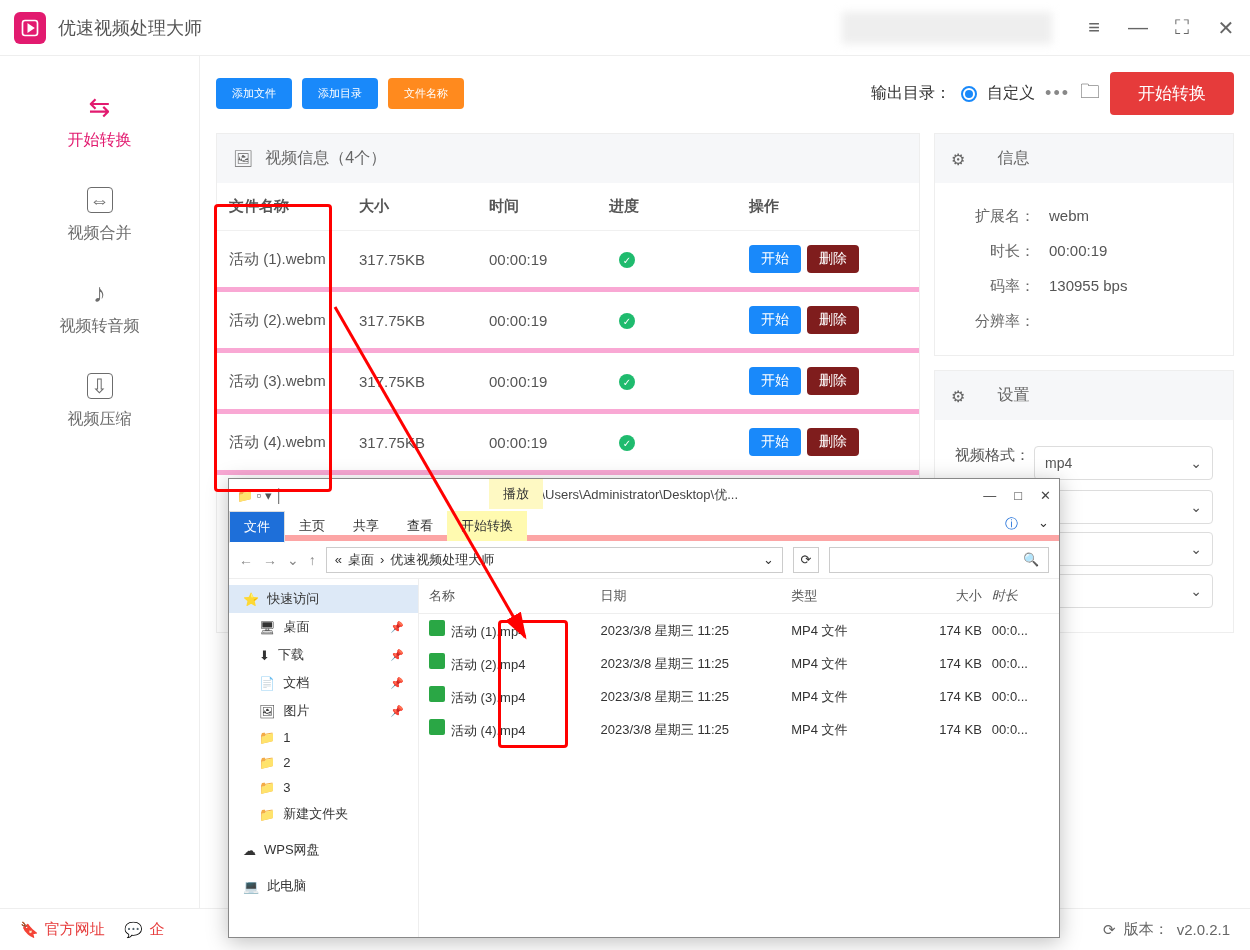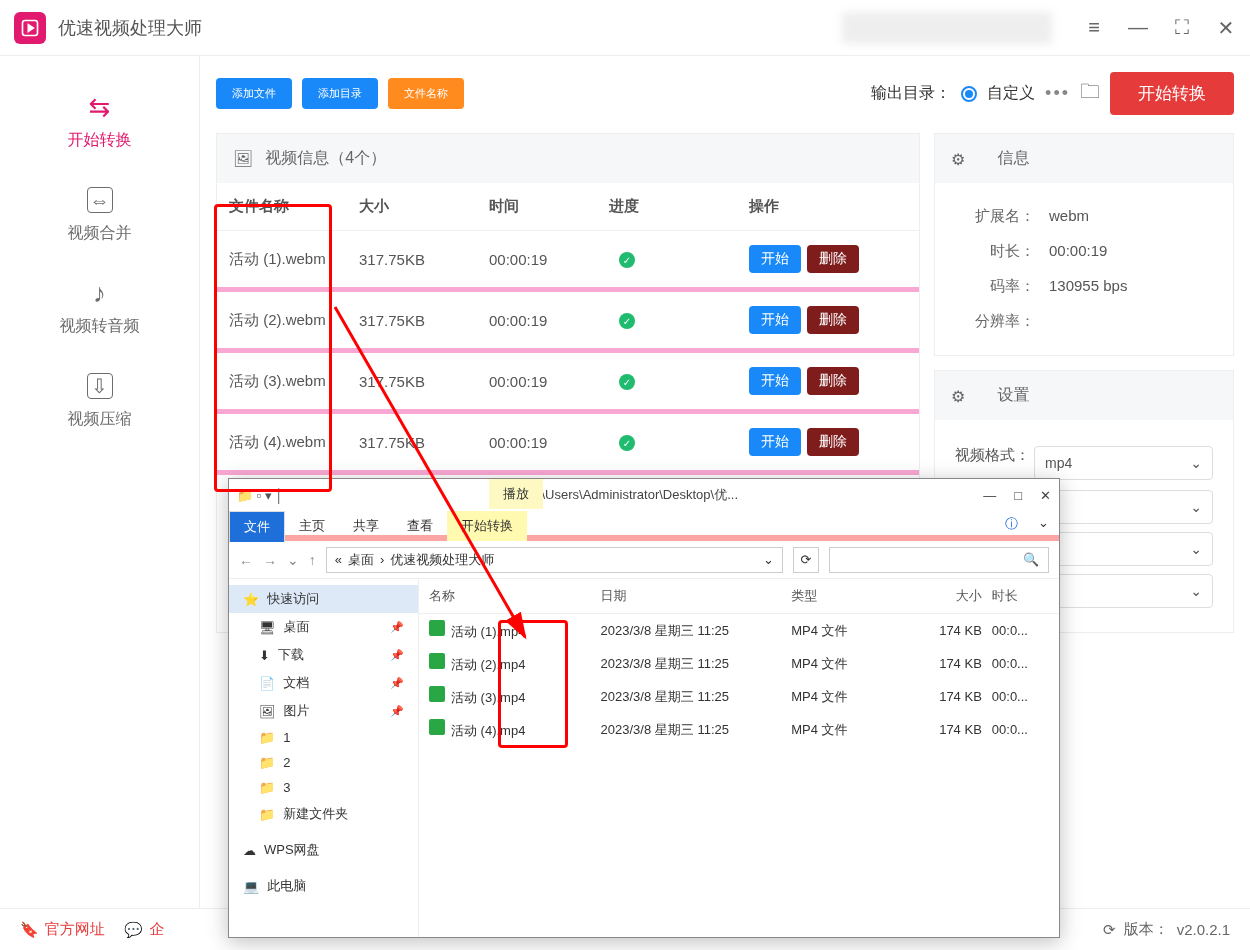--- a/index.html
+++ b/index.html
@@ -304,21 +304,21 @@
       <div class="exp-side-item lvl1">📁 <span>新建文件夹</span></div>
       <div class="exp-side-item" style="margin-top:8px;">☁ <span>WPS网盘</span></div>
       <div class="exp-side-item" style="margin-top:8px;">💻 <span>此电脑</span></div>
     </div>
     <div class="exp-files">
       <div class="exp-cols">
         <div class="ec-name">名称</div>
         <div class="ec-date">日期</div>
         <div class="ec-type">类型</div>
         <div class="ec-size">大小</div>
-        <div class="ec-len" style="margin-left:10px;">时长</div>
+        <div class="ec-len" style="margin-left:10px;font-style:italic;">时长</div>
       </div>
       <div id="exp-rows">
           <div class="exp-row">
             <div class="ec-name"><span class="file-ico"></span>活动 (1).mp4</div>
   <div class="ec-date">2023/3/8 星期三 11:25</div>
             <div class="ec-type">MP4 文件</div>
             <div class="ec-size">174 KB</div>
             <div class="ec-len" style="margin-left:10px;">00:0...</div>
           </div>
           <div class="exp-row">

